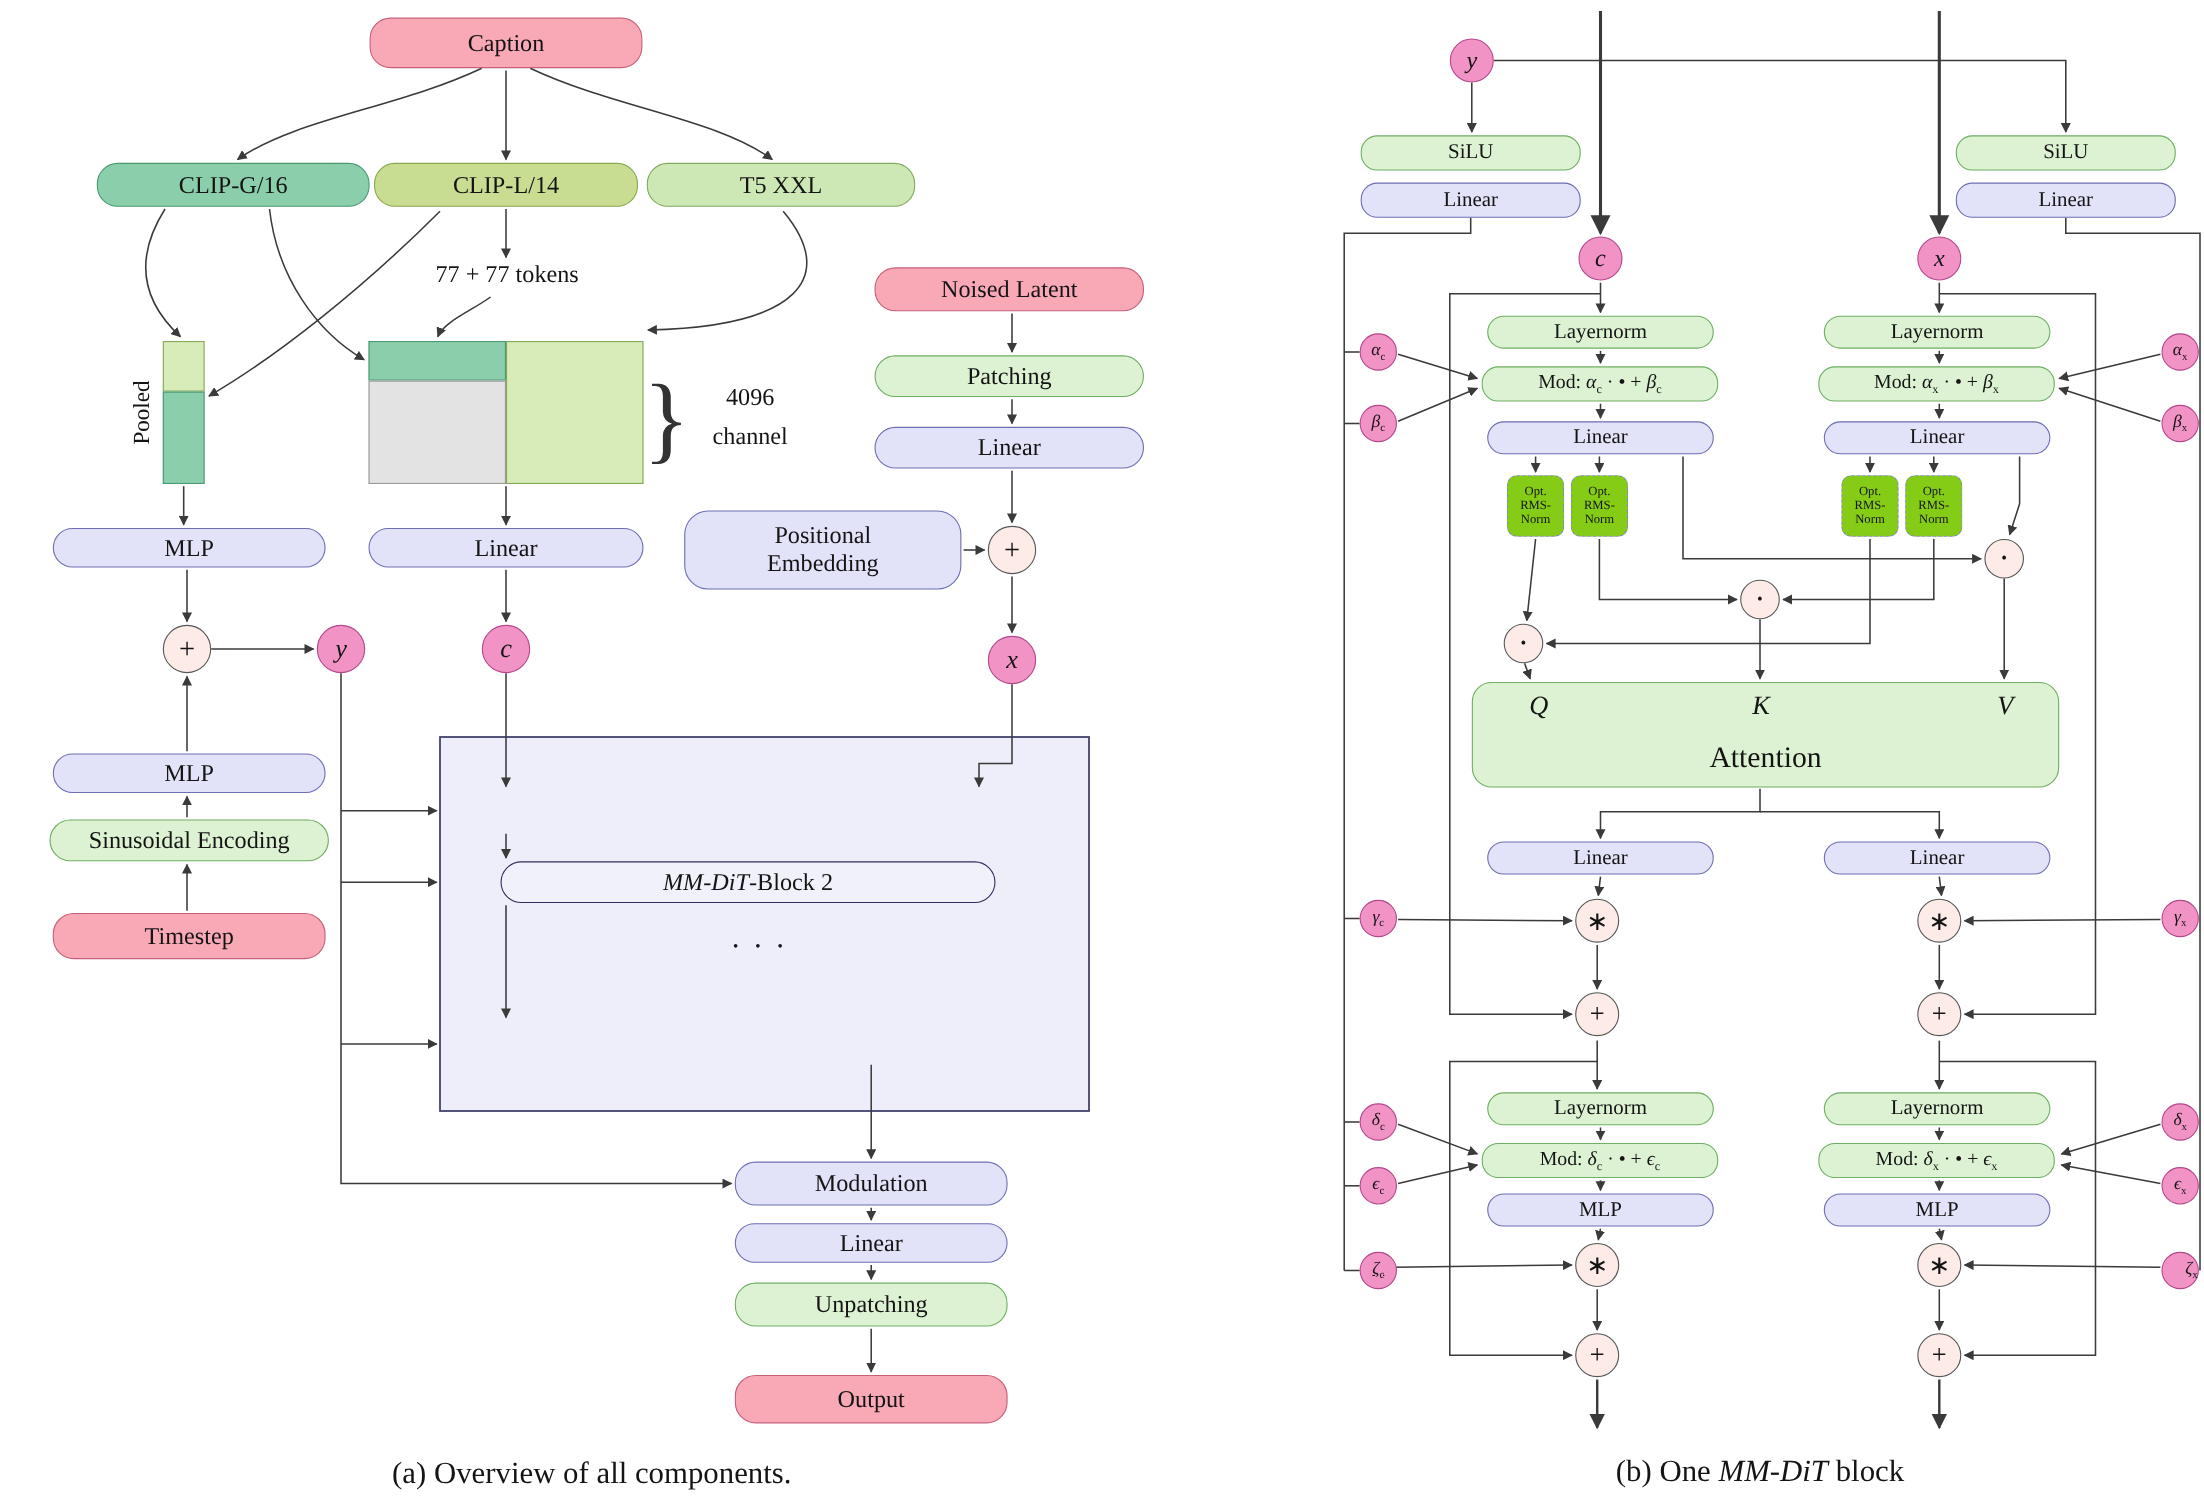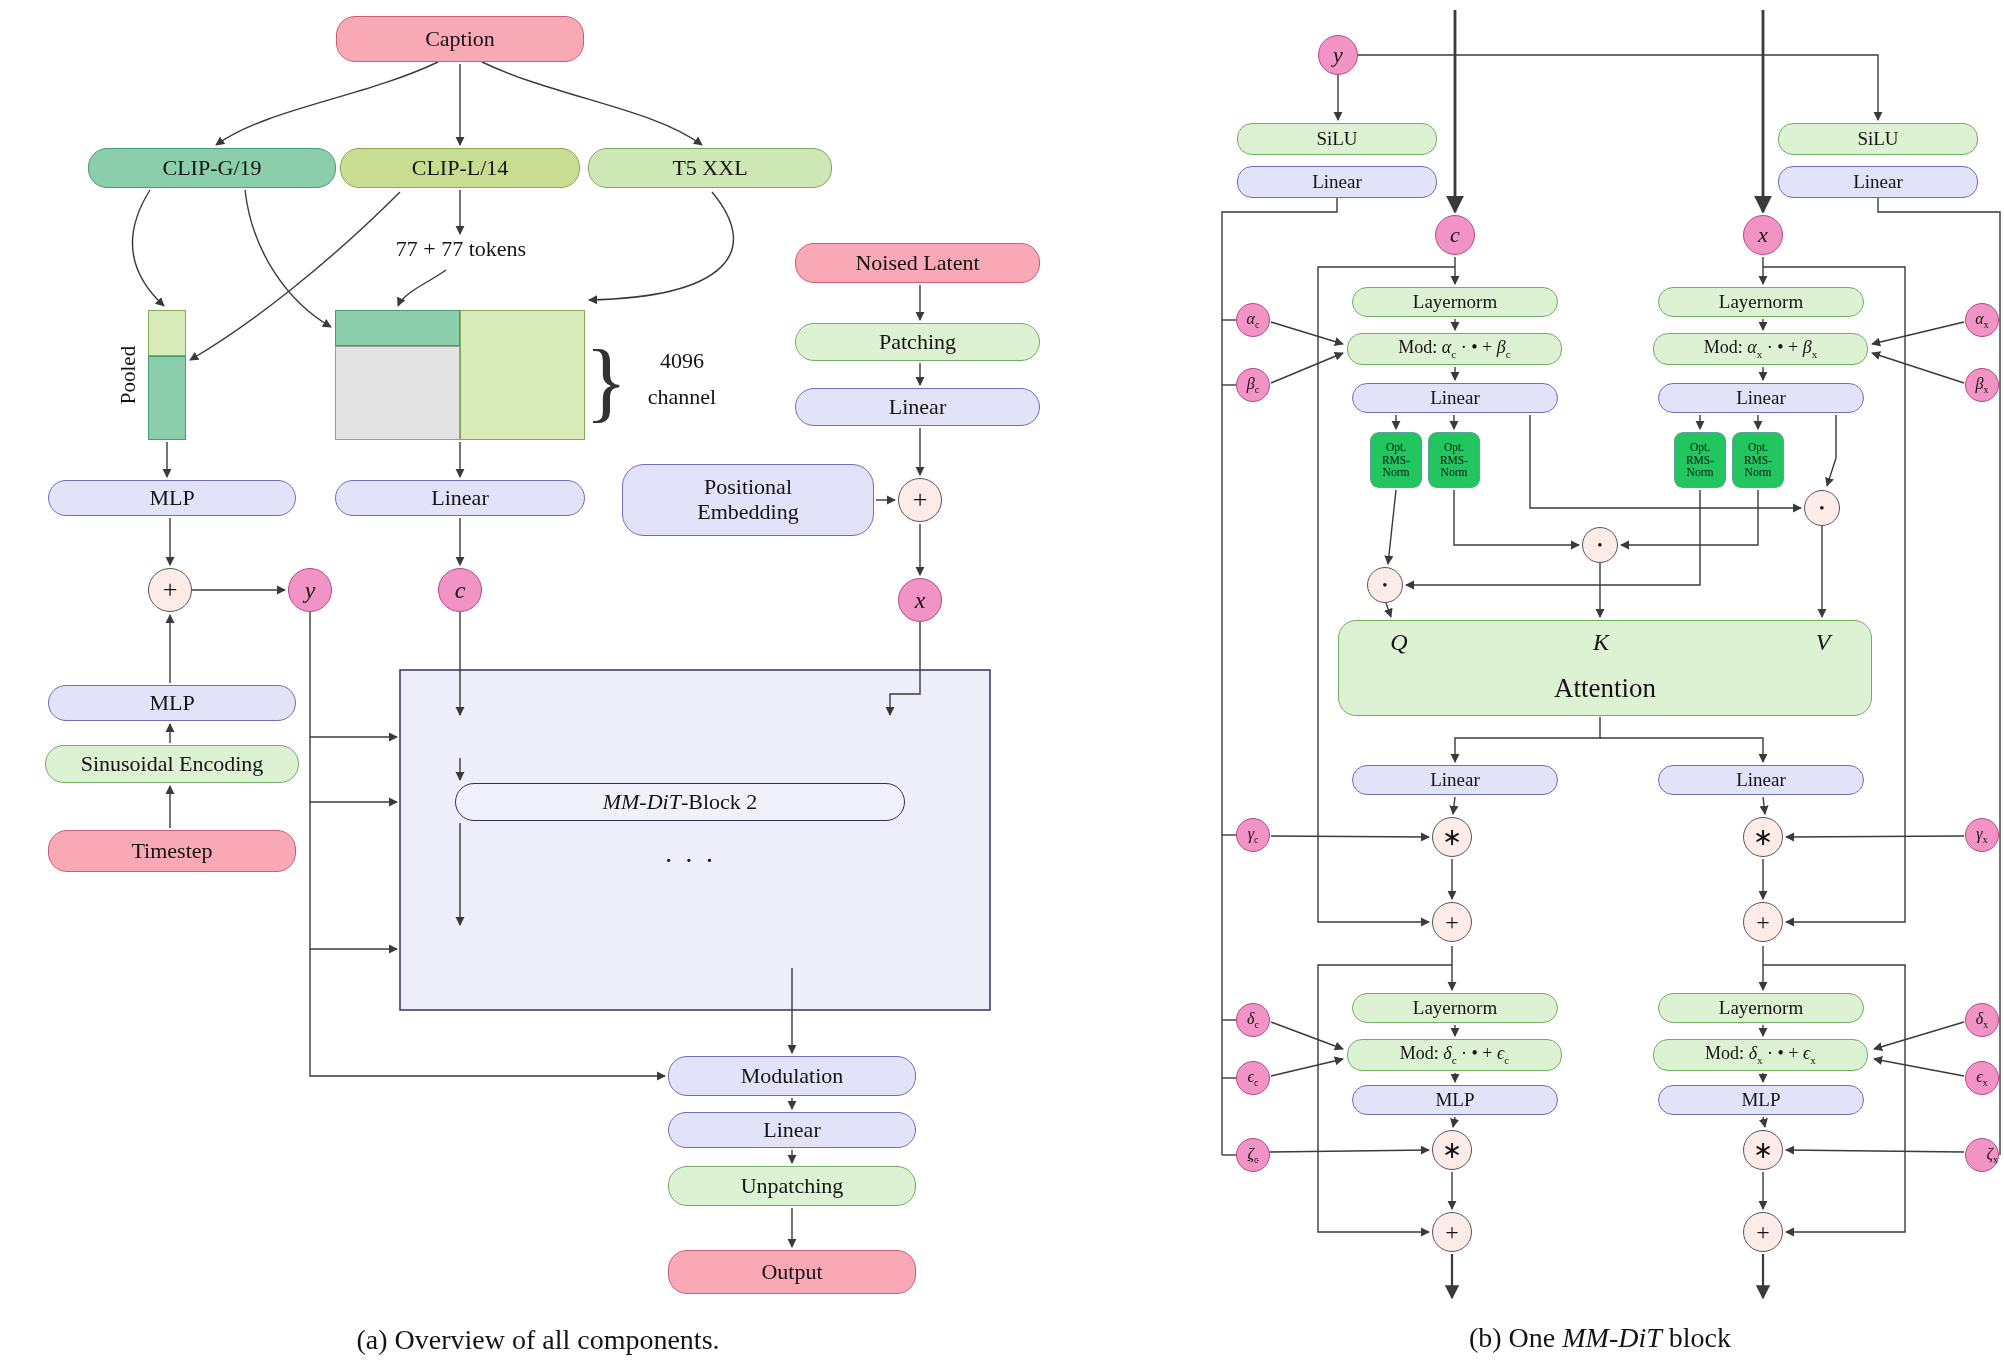--- a/index.html
+++ b/index.html
@@ -21,21 +21,21 @@
   .pinkc{background:#f293c6;border-color:#b4488c;}
   .ltpink{background:#fcebe6;border-color:#575757;}
   .teal{background:#8bceab;border-color:#4a9a72;}
   .ygreen{background:#c9dd92;border-color:#8aa84f;}
   .t5g{background:#cde8b5;border-color:#7fa95f;}
   .lgreen{background:#ddf2d2;border-color:#6fae63;}
   .lgreen2{background:#d8ecba;border-color:#86a85a;}
   .gray{background:#e3e3e3;border-color:#9a9a9a;}
   .lav{background:#e2e2f8;border-color:#6e6eb4;}
   .blockn{background:#f1f1fc;border-color:#2e2e5e;}
-  .rms{background:#22c55e;border:1.4px dashed #8585cc;border-radius:9px;font-size:11.5px;
+  .rms{background:#84cc16;border:1.4px dashed #8585cc;border-radius:9px;font-size:11.5px;
        line-height:1.12;flex-direction:column;}
   .it{font-style:italic;}
   sub{font-size:0.62em;}
   .b19{font-size:19px;}
   .b18{font-size:18px;}
   .op{font-size:24px;}
   .opA{font-size:26px;}
   .gk{font-size:16px;}
   .cap{font-size:28px;}
   .attn-lbl{position:absolute;font-size:24px;font-style:italic;transform:translateX(-50%);}
@@ -157,21 +157,21 @@
       <path class="e" d="M1763,1172 L1763,1209"></path>
       <path class="e semi" d="M1763,1254 L1763,1298"></path>
     </g>
   </svg>
 
   <div class="node pink pill" style="left:336px;top:16px;width:248px;height:46px;">
       <span>Caption</span>
     </div>
 
   <div class="node teal pill" style="left:88px;top:148px;width:248px;height:40px;">
-      <span>CLIP-G/19</span>
+      <span>CLIP-G/16</span>
     </div>
   <div class="node ygreen pill" style="left:340px;top:148px;width:240px;height:40px;">
       <span>CLIP-L/14</span>
     </div>
   <div class="node t5g pill" style="left:588px;top:148px;width:244px;height:40px;">
       <span>T5 XXL</span>
     </div>
 
   <div class="plain" style="left:368px;top:236px;width:186px;height:34px;"><span>77 + 77 tokens</span></div>
 

